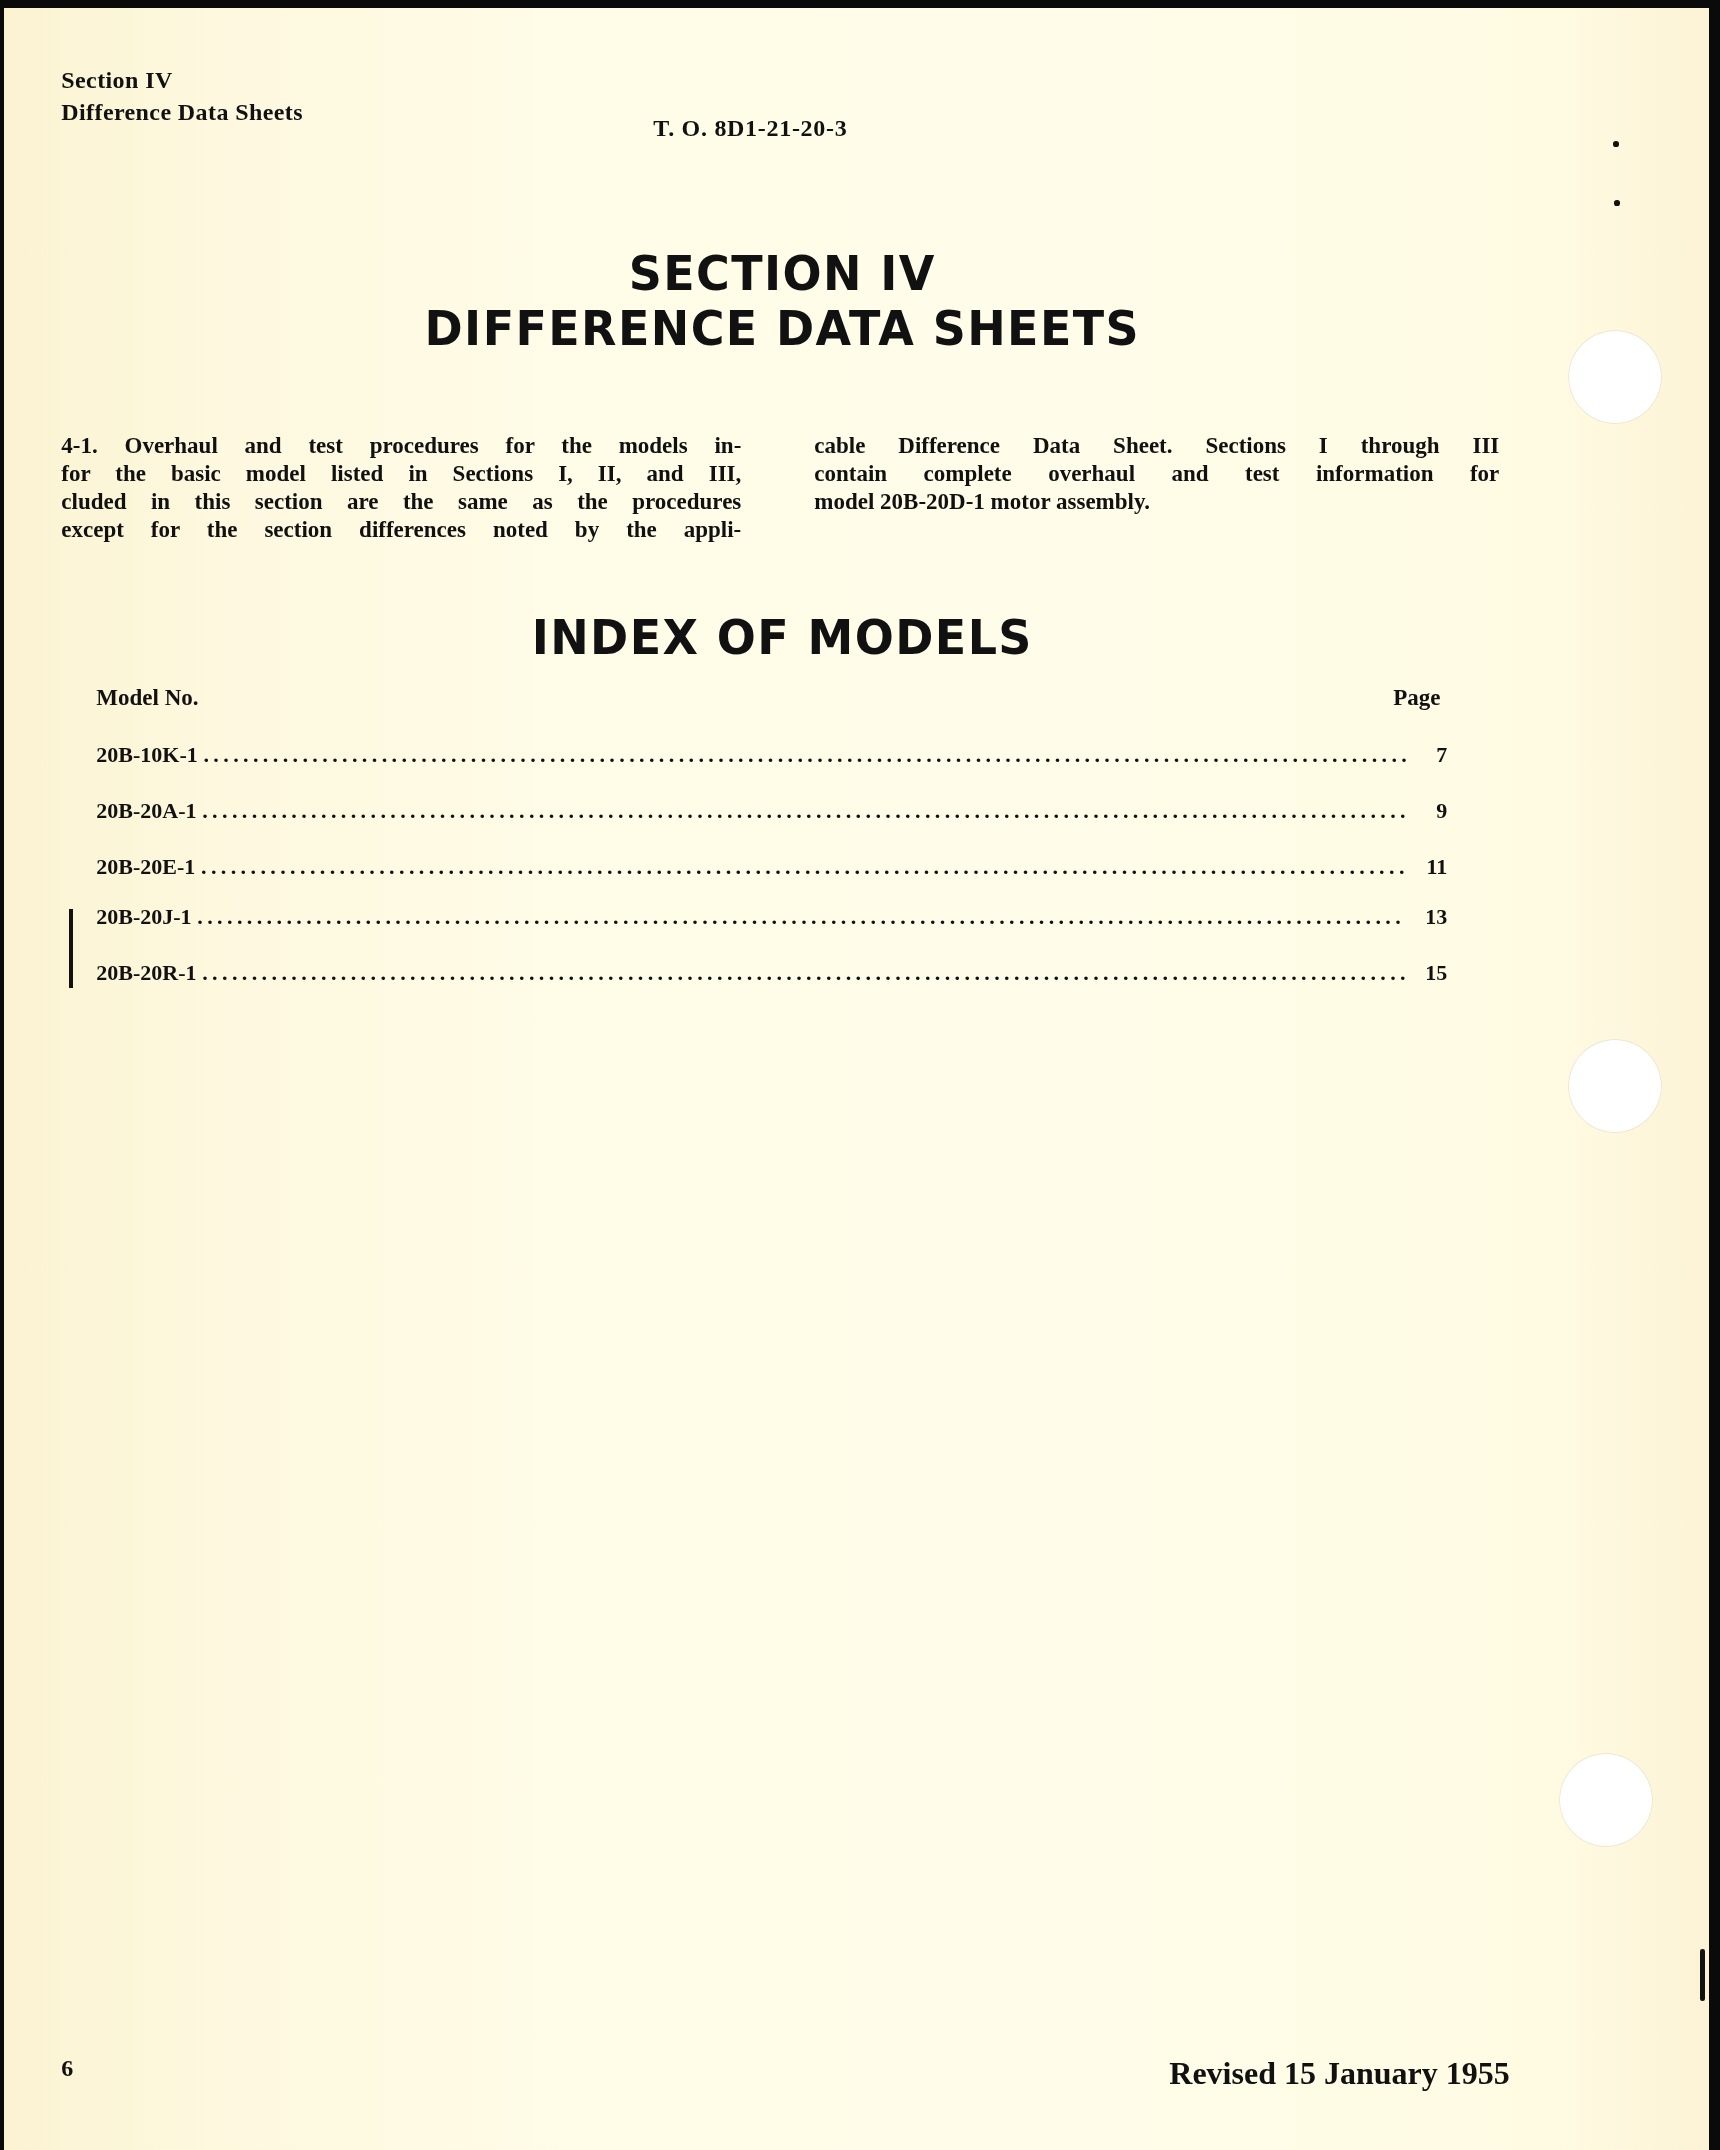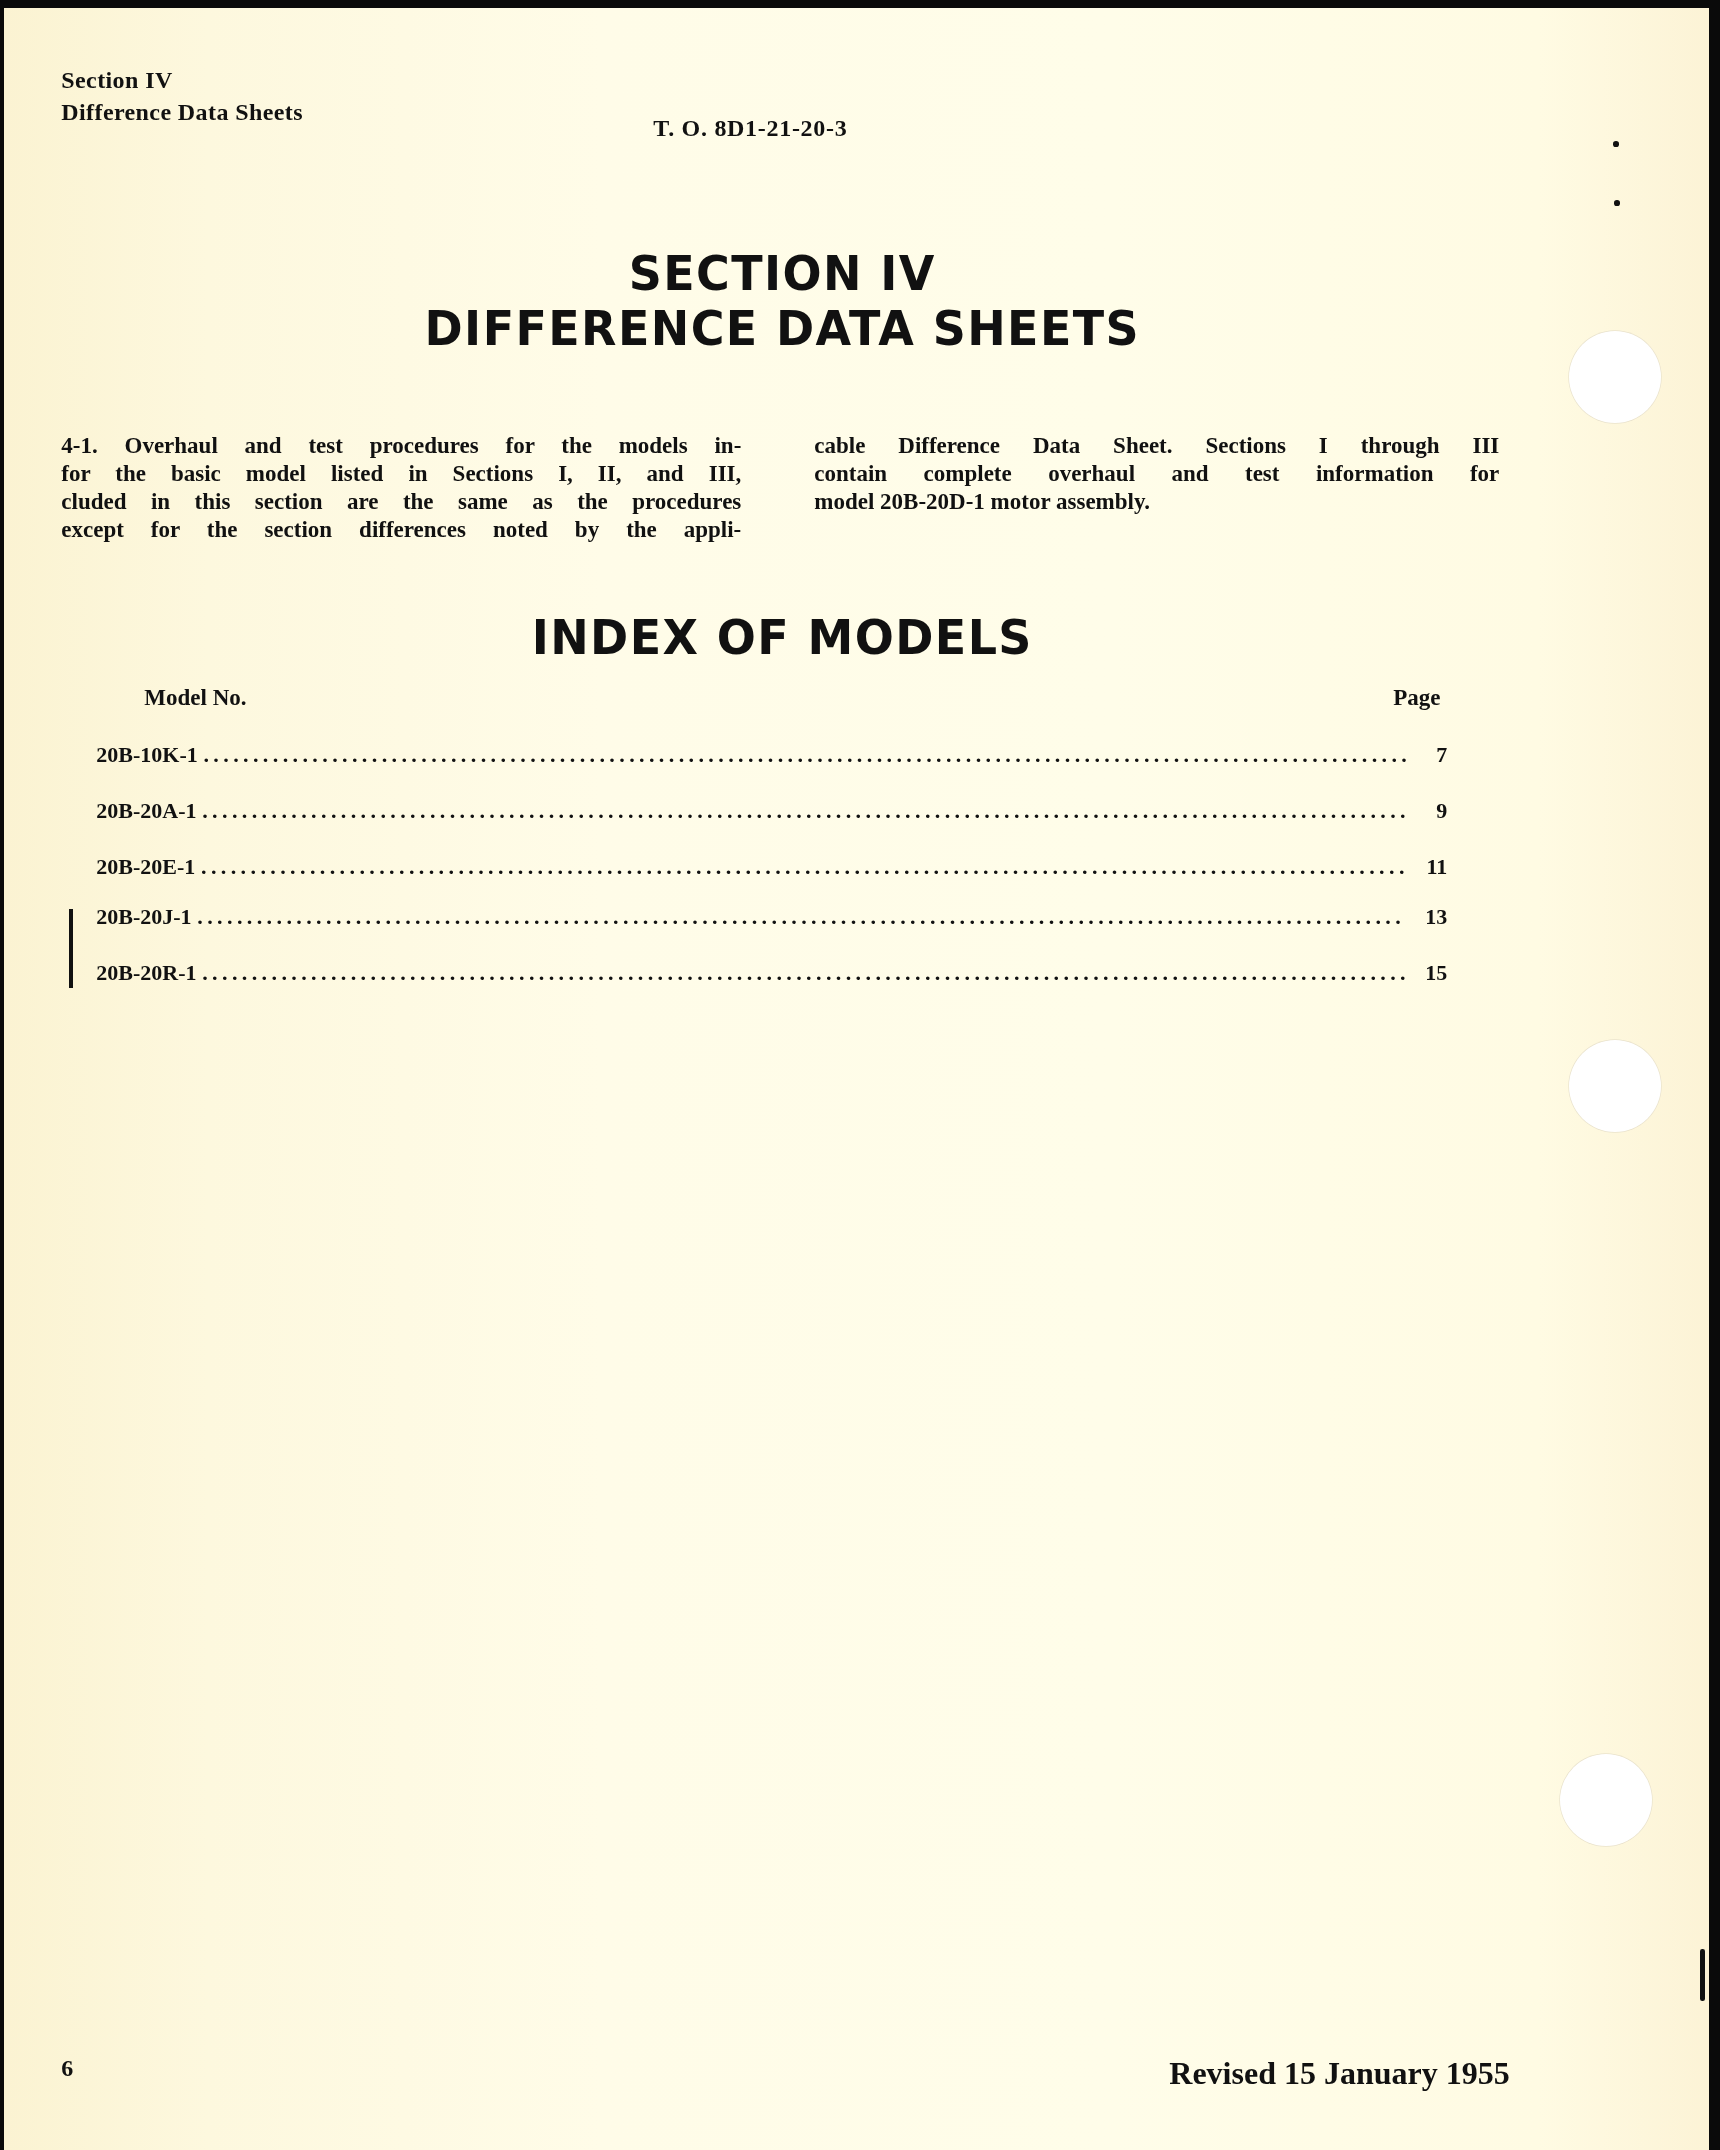--- a/index.html
+++ b/index.html
@@ -74,21 +74,21 @@
     .para span { display: block; text-align: justify; text-align-last: justify; }
     .para span.last { text-align-last: left; }
 
     .index-head {
       position: absolute;
       top: 677px;
       font-family: "Liberation Serif", "DejaVu Serif", serif;
       font-weight: bold;
       font-size: 23px;
     }
-    .index-head.model { left: 92px; margin-left: 48px; }
+    .index-head.model { left: 92px; }
     .index-head.page-col { left: 1389px; }
 
     .toc-row {
       position: absolute;
       left: 92px;
       width: 1351px;
       height: 32px;
       display: flex;
       align-items: flex-start;
       font-family: "Liberation Serif", "DejaVu Serif", serif;

